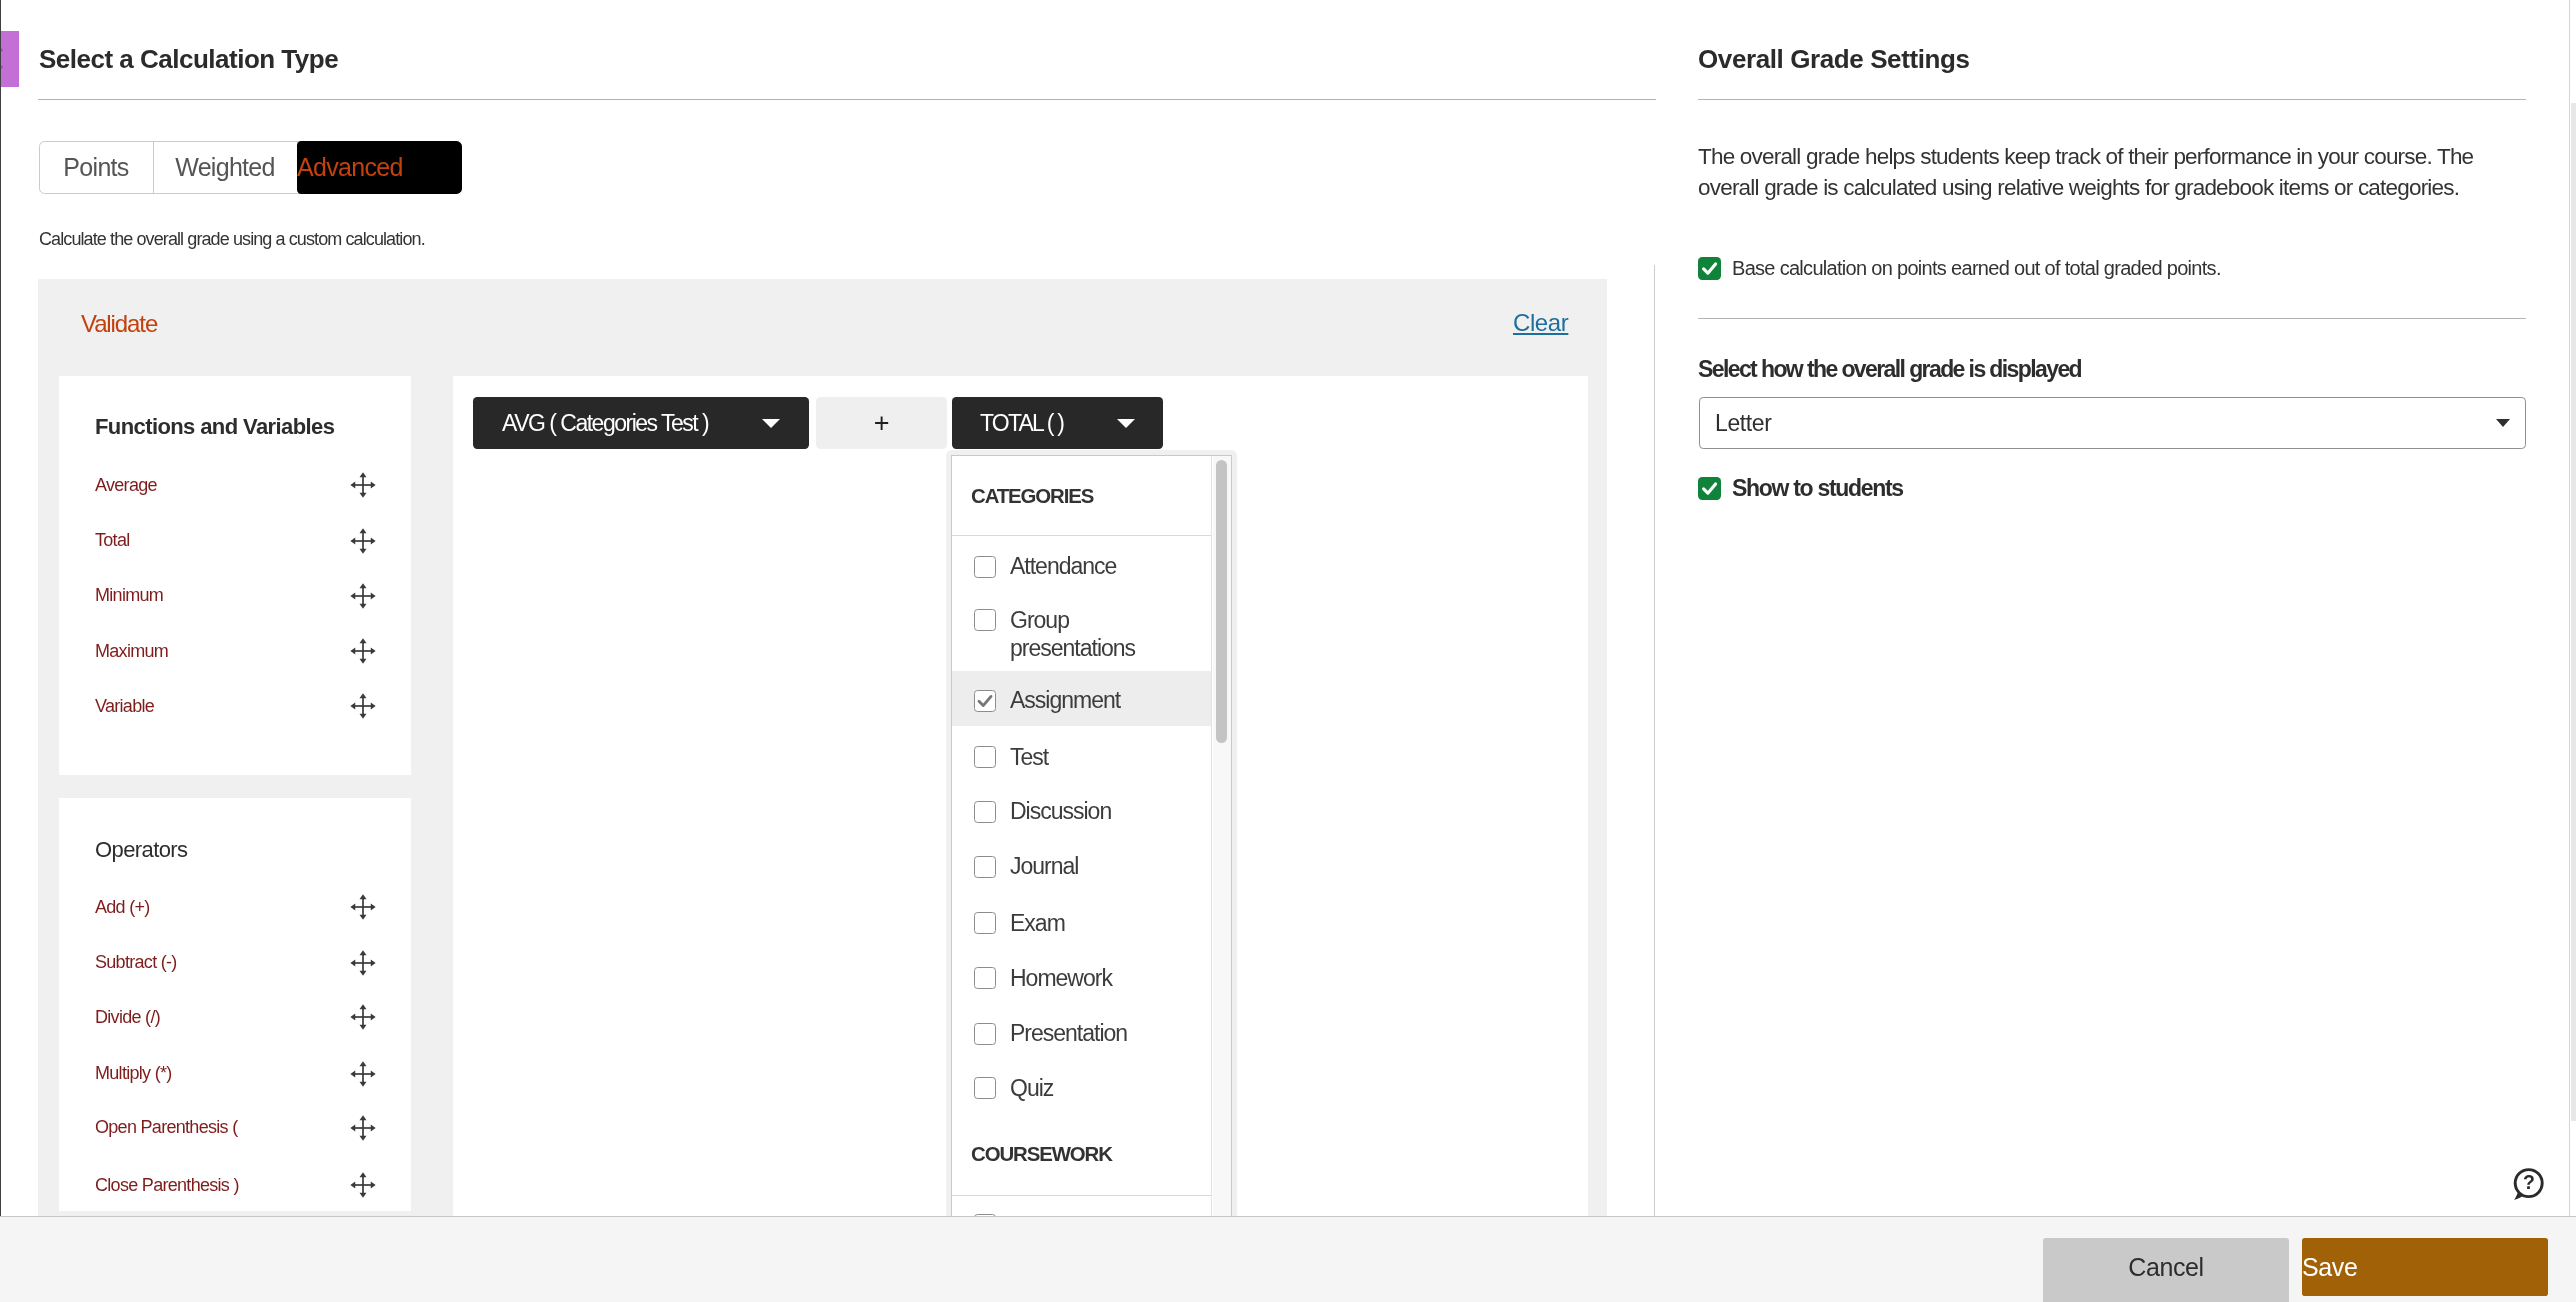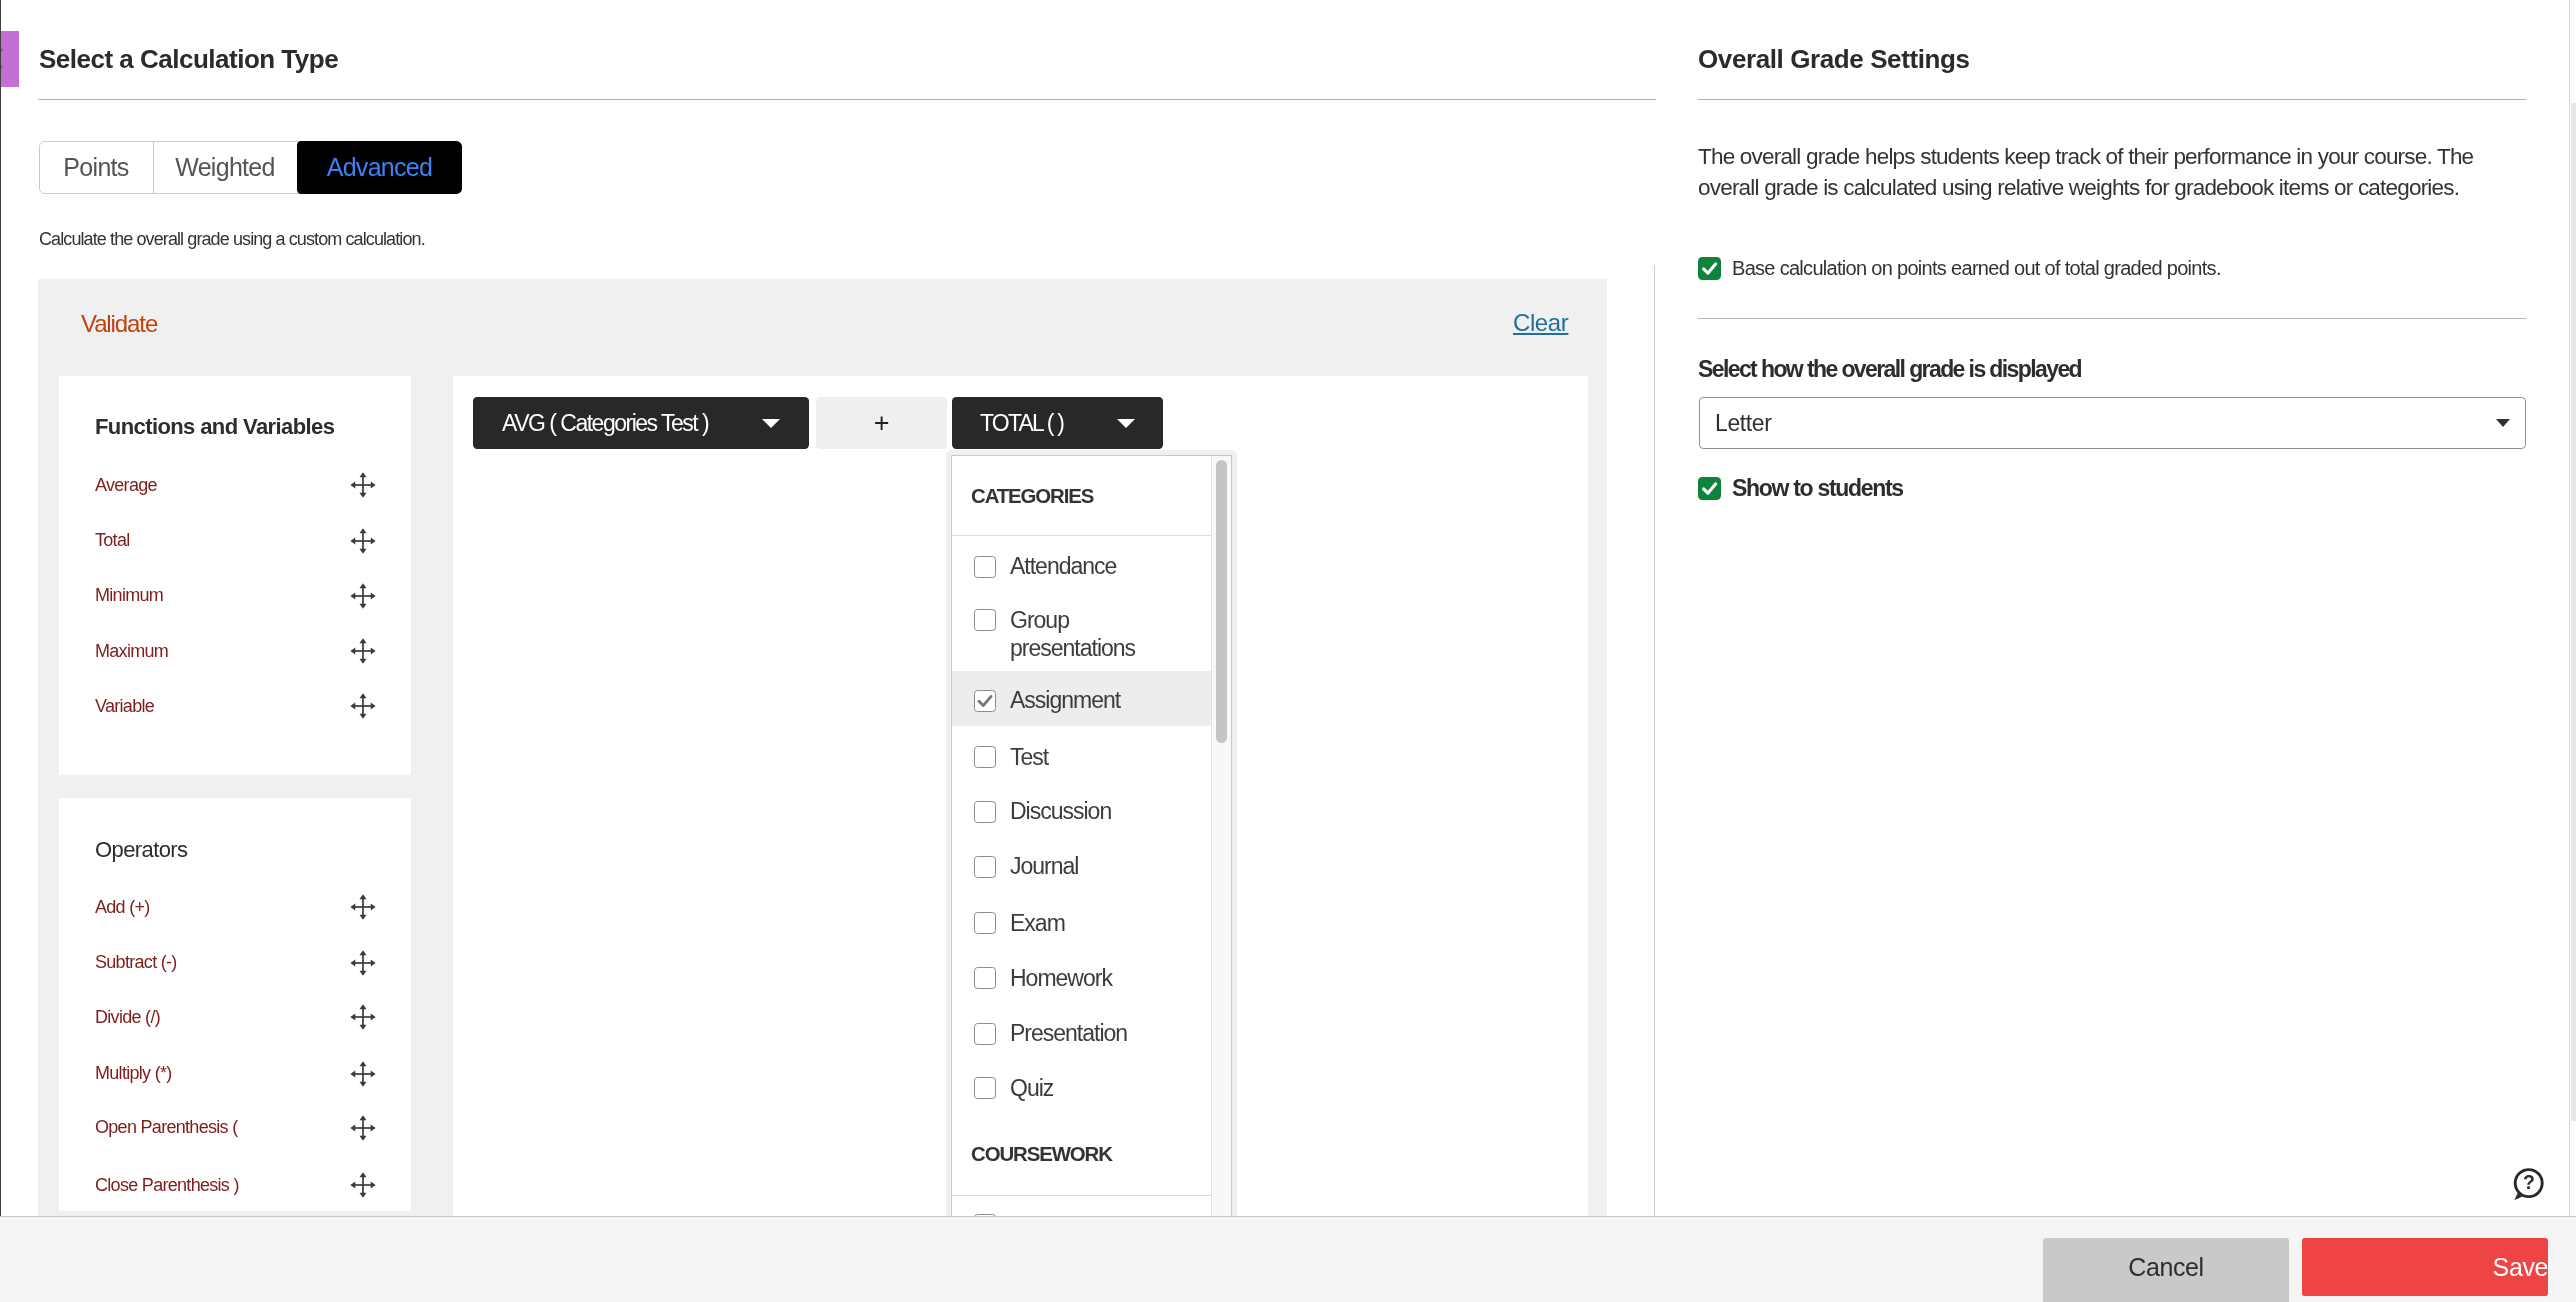--- a/index.html
+++ b/index.html
@@ -27,21 +27,21 @@
 <div class="abs" style="left:1.4px;top:65px;width:0;height:0;border-top:2.8px solid transparent;border-bottom:2.8px solid transparent;border-left:2.8px solid #9a48b5"></div>
 
 <div class="t" style="left:39px;top:44px;font-size:26px;font-weight:700;color:#2b2b2b;line-height:31px;letter-spacing:-0.5px">Select a Calculation Type</div>
 <div class="hr" style="left:38px;top:99px;width:1618px"></div>
 
 <div class="abs" style="left:39px;top:141px;width:423px;height:53px;border:1.4px solid #cbcbcb;border-radius:5.6px;background:#fff"></div>
 <div class="abs" style="left:153px;top:142px;width:1.4px;height:51px;background:#cbcbcb"></div>
 <div class="t" style="left:39px;top:141px;width:114px;height:53px;line-height:53px;text-align:center;font-size:25px;color:#555;letter-spacing:-0.7px">Points</div>
 <div class="t" style="left:153px;top:141px;width:144px;height:53px;line-height:53px;text-align:center;font-size:25px;color:#555;letter-spacing:-0.7px">Weighted</div>
 <div class="abs" style="left:297px;top:141px;width:165px;height:53px;background:#000;border-radius:4.2px 5.6px 5.6px 4.2px"></div>
-<div class="t" style="left:297px;top:141px;width:165px;height:42px;line-height:53px;text-align:center;font-size:25px;color:#3b82f6;letter-spacing:-0.7px">Advanced</div>
+<div class="t" style="left:297px;top:141px;width:165px;height:42px;line-height:53px;font-size:25px;color:#c2410c;letter-spacing:-0.7px">Advanced</div>
 
 <div class="t" style="left:39px;top:225px;font-size:18px;line-height:28px;letter-spacing:-0.9px">Calculate the overall grade using a custom calculation.</div>
 
 <div class="abs" style="left:38px;top:279px;width:1569px;height:937px;background:#f0f0f1"></div>
 <div class="t" style="left:81px;top:310px;font-size:24px;line-height:28px;color:#c2410c;letter-spacing:-1.1px">Validate</div>
 <div class="t" style="left:1513px;top:309px;font-size:24px;line-height:28px;color:#1e6f9c;text-decoration:underline">Clear</div>
 
 <div class="panel" style="left:59px;top:376px;width:352px;height:399px"></div>
 <div class="t" style="left:95px;top:413px;font-size:22px;font-weight:700;line-height:28px;color:#2d2d2d;letter-spacing:-0.6px">Functions and Variables</div>
 <div class="item" style="top:471px">Average</div>
@@ -170,21 +170,21 @@
 <div class="abs" style="left:2571px;top:103px;width:4.9px;height:1018px;background:#e7e7e7"></div>
 
 <svg class="abs" style="left:2510px;top:1166px;width:36px;height:37px" viewBox="0 0 52 53">
 <circle cx="27" cy="24.5" r="19.5" fill="none" stroke="#2b2b2b" stroke-width="4.2"></circle>
 <path d="M12,36.5 C10,41.5 8,45.5 6,49 C11.5,47.5 16,45 19.5,42.2 Z" fill="#2b2b2b"></path>
 <text x="27" y="33" font-family="Liberation Sans,sans-serif" font-size="28" font-weight="700" fill="#2b2b2b" text-anchor="middle">?</text>
 </svg>
 
 <div class="abs" style="left:0;top:1216px;width:2576px;height:86px;background:#f5f5f5;border-top:1.4px solid #c6c6c6"></div>
 <div class="abs" style="left:2043px;top:1238px;width:246px;height:68px;background:#c9c9c9;border-radius:2.8px;text-align:center;line-height:58px;font-size:25px;color:#2d2d2d">Cancel</div>
-<div class="abs" style="left:2302px;top:1238px;width:246px;height:58px;background:#ef4444;border-radius:2.8px;text-align:right;line-height:58px;font-size:25px;color:#fff">Save</div>
+<div class="abs" style="left:2302px;top:1238px;width:246px;height:58px;background:#a16207;border-radius:2.8px;text-align:left;line-height:58px;font-size:25px;color:#fff">Save</div>
 
 <svg width="0" height="0" style="position:absolute">
 <defs>
 <g id="mvi" stroke="#3a3a3a" stroke-width="2.4" fill="#3a3a3a">
 <line x1="18.5" y1="6" x2="18.5" y2="31"></line>
 <line x1="6" y1="18.5" x2="31" y2="18.5"></line>
 <path d="M18.5,0.5 L13.5,7.5 L23.5,7.5 Z" stroke="none"></path>
 <path d="M18.5,36.5 L13.5,29.5 L23.5,29.5 Z" stroke="none"></path>
 <path d="M0.5,18.5 L7.5,13.5 L7.5,23.5 Z" stroke="none"></path>
 <path d="M36.5,18.5 L29.5,13.5 L29.5,23.5 Z" stroke="none"></path>

